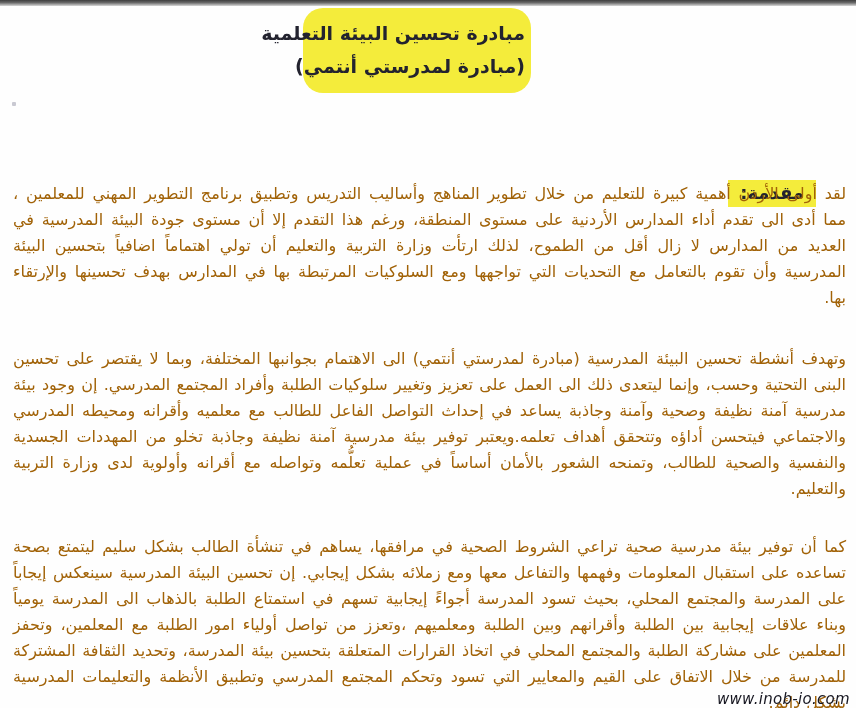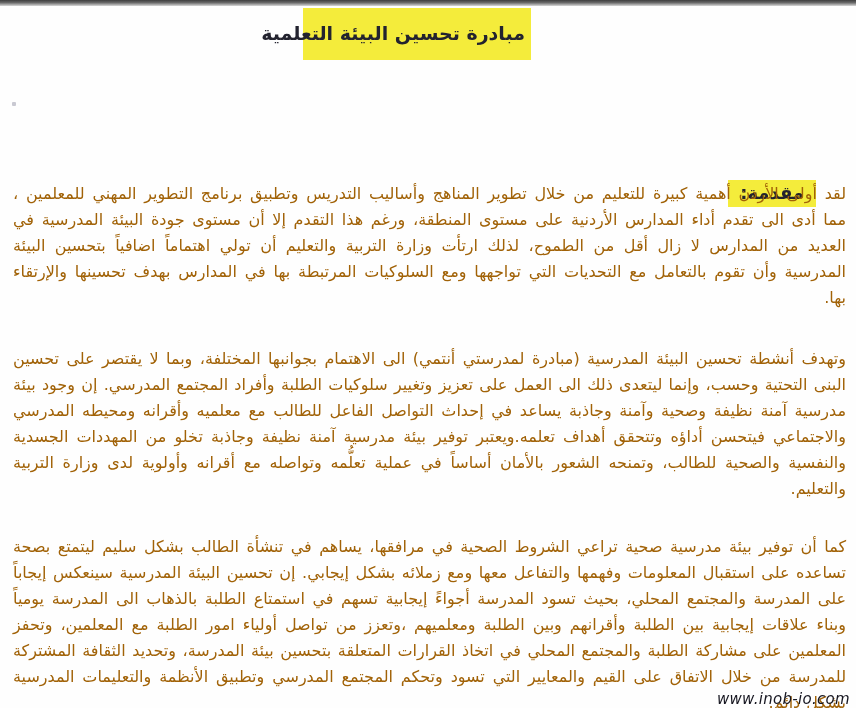--- a/index.html
+++ b/index.html
@@ -22,20 +22,21 @@
     width: 4px; height: 4px; background: #c9c9d2; border-radius: 1px;
   }
 
   .title-block {
     position: absolute; top: 8px; left: 303px; width: 228px;
     background: #f4ec3b;
     text-align: center;
     direction: rtl;
     padding: 9px 6px 10px 6px;
     color: #23232f;
+    border-radius: 20px;
   }
   .title-line {
     font-size: 19px; font-weight: bold; line-height: 33px;
     white-space: nowrap;
   }
 
   .section-heading {
     position: absolute; top: 136px; right: 40px;
     background: #f4ec3b;
     direction: rtl;
@@ -70,20 +71,21 @@
 <body>
 
 <div class="page">
 
   <div class="top-scan-edge"></div>
 
   <div class="scan-artifact-dot"></div>
 
   <div class="title-block">
     <div class="title-line">مبادرة تحسين البيئة التعلمية</div>
+    <div class="title-line">(مبادرة لمدرستي أنتمي)</div>
   </div>
 
   <div class="section-heading">مقدمة:</div>
 
   <p class="body-paragraph p1">لقد أولى الأردن أهمية كبيرة للتعليم من خلال تطوير المناهج وأساليب التدريس وتطبيق برنامج التطوير المهني للمعلمين ، مما أدى الى تقدم أداء المدارس الأردنية على مستوى المنطقة، ورغم هذا التقدم إلا أن مستوى جودة البيئة المدرسية في العديد من المدارس لا زال أقل من الطموح، لذلك ارتأت وزارة التربية والتعليم أن تولي اهتماماً اضافياً بتحسين البيئة المدرسية وأن تقوم بالتعامل مع التحديات التي تواجهها ومع السلوكيات المرتبطة بها في المدارس بهدف تحسينها والإرتقاء بها.</p>
 
   <p class="body-paragraph p2">وتهدف أنشطة تحسين البيئة المدرسية (مبادرة لمدرستي أنتمي)  الى الاهتمام بجوانبها المختلفة، وبما لا يقتصر على تحسين البنى التحتية وحسب، وإنما ليتعدى ذلك الى العمل على تعزيز وتغيير سلوكيات الطلبة وأفراد المجتمع المدرسي. إن وجود بيئة مدرسية آمنة نظيفة وصحية وآمنة وجاذبة يساعد في إحداث التواصل الفاعل للطالب مع معلميه وأقرانه ومحيطه المدرسي والاجتماعي فيتحسن أداؤه وتتحقق أهداف تعلمه.ويعتبر توفير بيئة مدرسية آمنة نظيفة وجاذبة تخلو من المهددات الجسدية والنفسية والصحية للطالب، وتمنحه الشعور بالأمان أساساً في عملية تعلُّمه وتواصله مع أقرانه وأولوية لدى وزارة التربية والتعليم.</p>
 
   <p class="body-paragraph p3">كما أن توفير بيئة مدرسية صحية تراعي الشروط الصحية في مرافقها، يساهم في تنشأة الطالب بشكل سليم ليتمتع بصحة تساعده على استقبال المعلومات وفهمها والتفاعل معها ومع زملائه بشكل إيجابي. إن تحسين البيئة المدرسية سينعكس إيجاباً على المدرسة والمجتمع المحلي، بحيث تسود المدرسة أجواءً إيجابية تسهم في استمتاع الطلبة بالذهاب الى المدرسة يومياً وبناء علاقات إيجابية بين الطلبة وأقرانهم وبين الطلبة ومعلميهم ،وتعزز من تواصل أولياء امور الطلبة مع المعلمين، وتحفز المعلمين على مشاركة الطلبة والمجتمع المحلي في اتخاذ القرارات المتعلقة بتحسين بيئة المدرسة، وتحديد الثقافة المشتركة للمدرسة من خلال الاتفاق على القيم والمعايير التي تسود وتحكم المجتمع المدرسي وتطبيق الأنظمة والتعليمات المدرسية بشكل دائم.</p>
 

